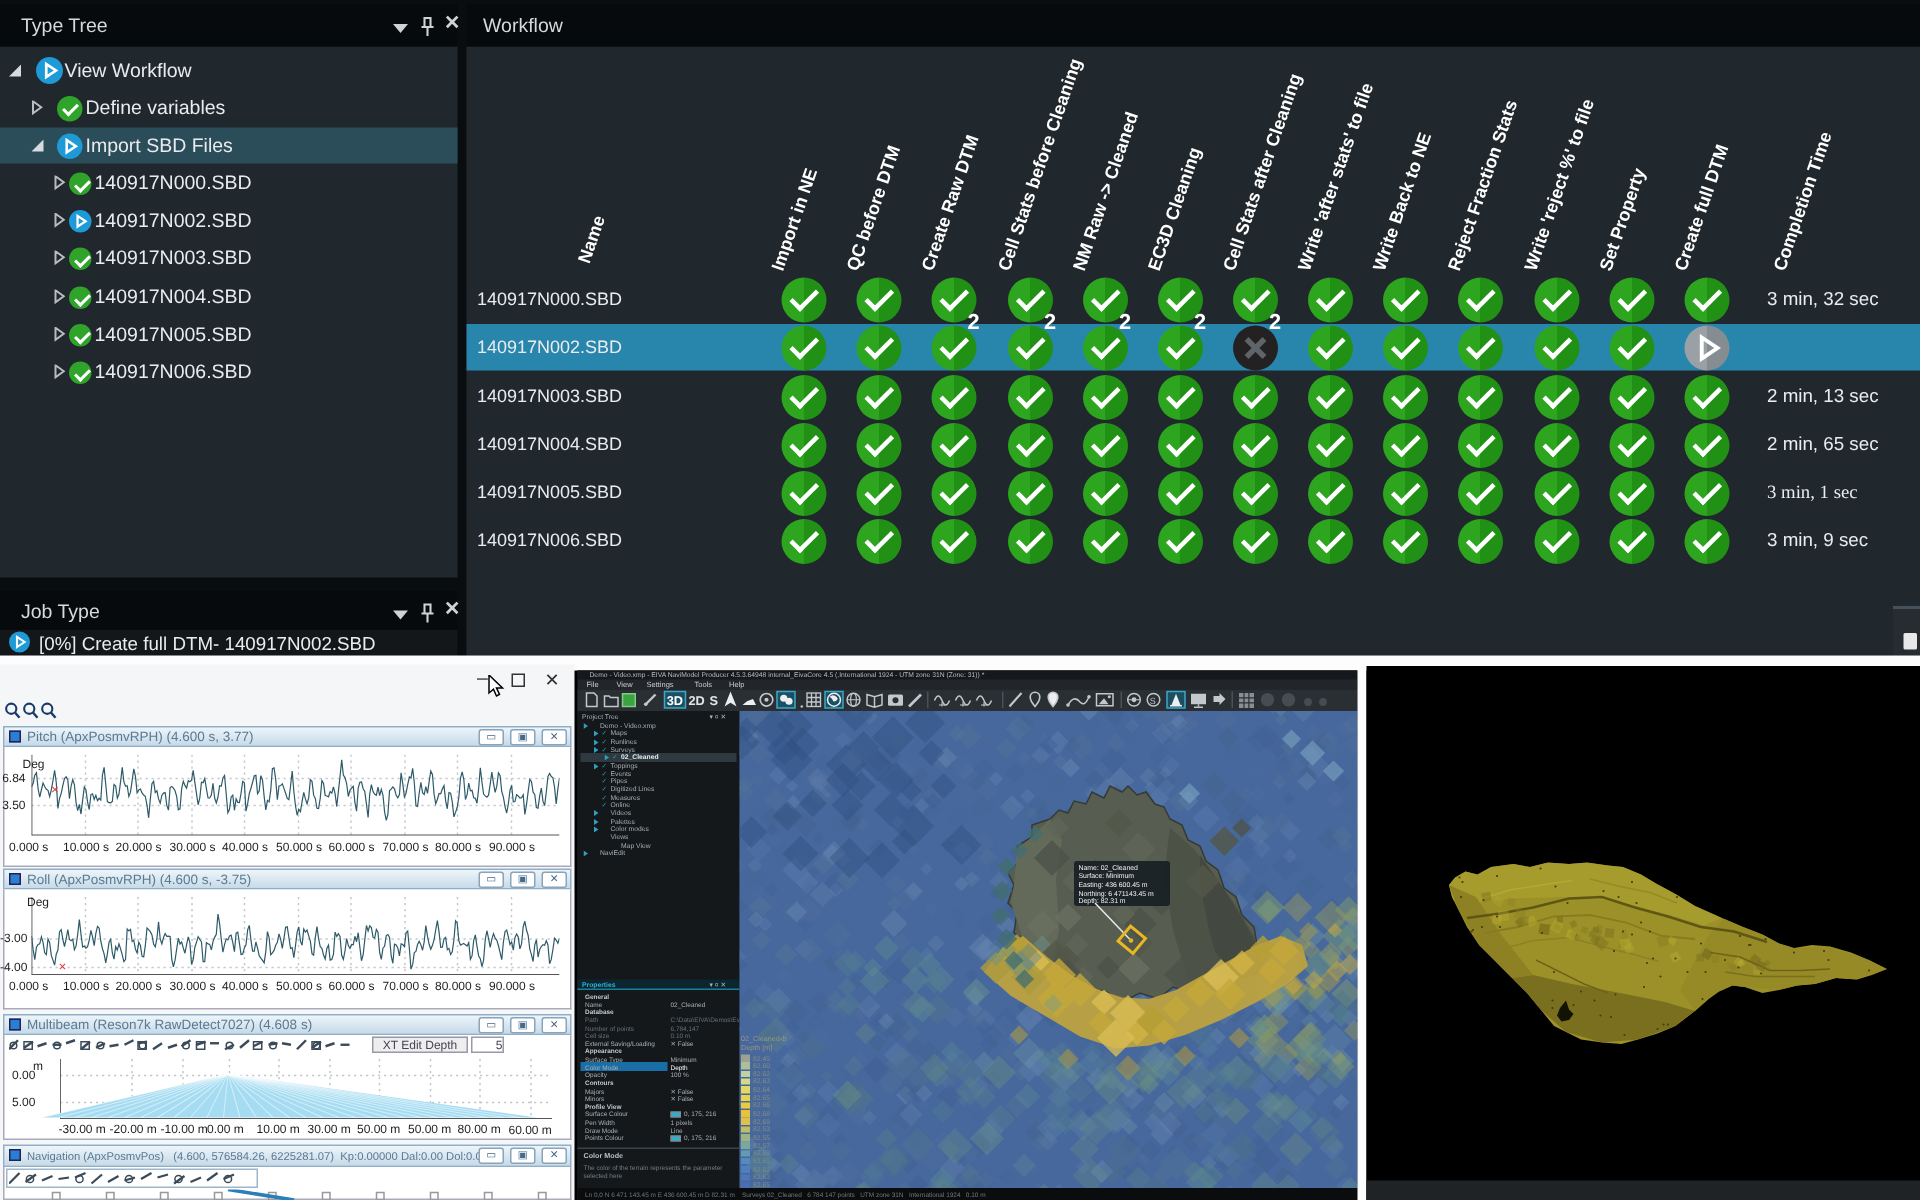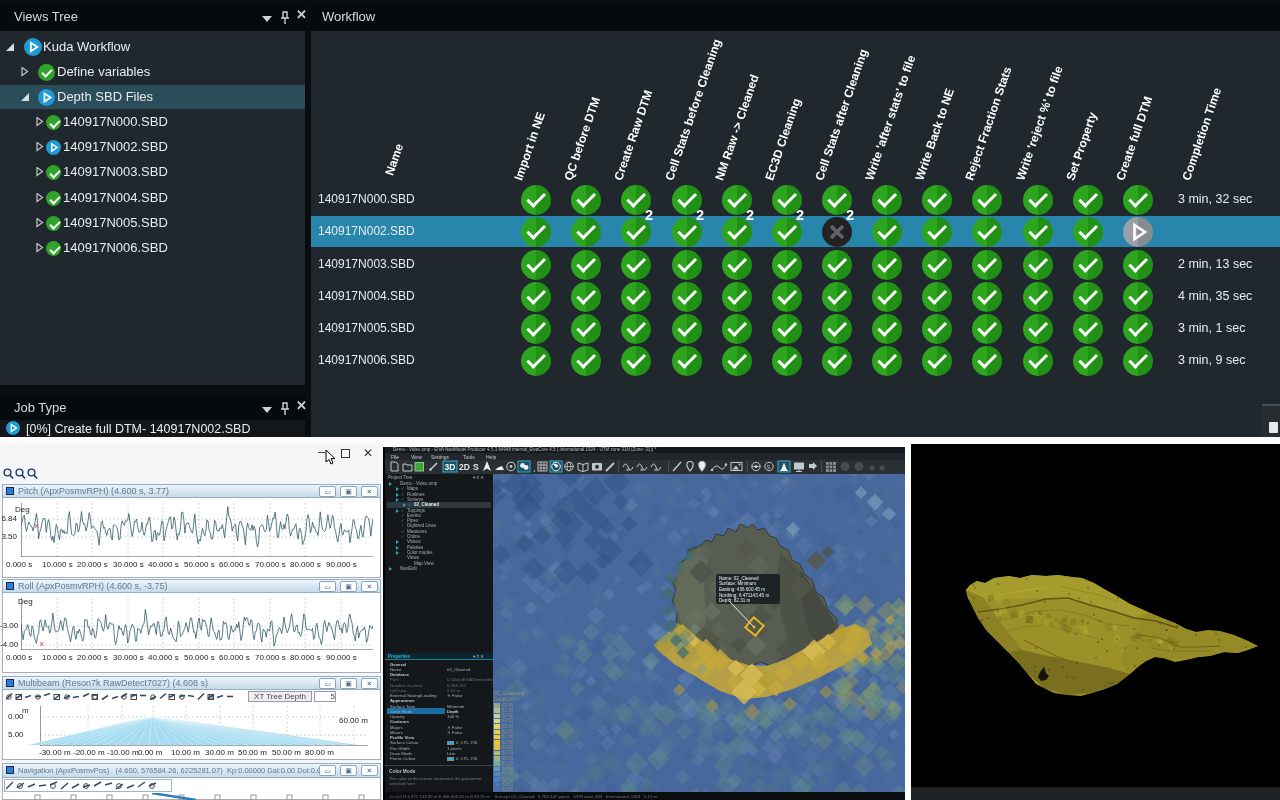--- a/index.html
+++ b/index.html
@@ -13,49 +13,49 @@
 .hdr{position:absolute;color:#d6dadc;font-size:13px;}
 .rot{position:absolute;transform-origin:0 50%;transform:rotate(-71deg);color:#fff;font-weight:bold;font-size:12px;line-height:14px;white-space:nowrap;}
 .tt{position:absolute;white-space:nowrap;}
 </style></head><body>
 
 <div style="position:absolute;left:0;top:0;width:1280px;height:437px;background:#0a0d0f;"></div>
 <div style="position:absolute;left:0;top:31px;width:305px;height:354px;background:#20282d;"></div>
 <div style="position:absolute;left:311px;top:31px;width:969px;height:406px;background:#20282d;"></div>
 <div style="position:absolute;left:0;top:3px;width:305px;height:28px;background:#070a0c;"></div>
 <div style="position:absolute;left:311px;top:3px;width:969px;height:28px;background:#070a0c;"></div>
-<div class="hdr" style="left:14px;top:9px;">Views Tree</div>
+<div class="hdr" style="left:14px;top:9px;">Type Tree</div>
 <div class="hdr" style="left:322px;top:9px;">Workflow</div>
 <div style="position:absolute;left:262px;top:16px;width:0;height:0;border-left:5px solid transparent;border-right:5px solid transparent;border-top:6px solid #cfd3d5;"></div>
 <svg class="abs" style="left:279px;top:10px;" width="12" height="16">
     <path d="M4 2 h4 v6 h-4 z M2 8 h8 M6 8 v6" stroke="#cfd3d5" stroke-width="1.4" fill="none"></path>
   </svg>
 <div style="position:absolute;left:296px;top:7px;color:#cfd3d5;font-size:13px;font-weight:bold;">✕</div>
 <div style="position:absolute;left:0;top:85px;width:305px;height:24px;background:#2b4c59;"></div>
 <svg class="abs" style="left:6px;top:43px;" width="9" height="9">
     <polygon points="8,0 8,8 0,8" fill="#d8dbdd"></polygon>
   </svg>
 <div class="bp" style="left:24px;top:38px;width:18px;height:18px;"></div>
 <svg class="abs" style="left:24px;top:38px;" width="18" height="18">
     <polygon points="6.84,4.68 13.32,9.0 6.84,13.32" fill="none" stroke="#fff" stroke-width="1.8"></polygon>
   </svg>
-<div class="tt wht" style="left:43px;top:39px;font-size:13px;">Kuda Workflow</div>
+<div class="tt wht" style="left:43px;top:39px;font-size:13px;">View Workflow</div>
 <svg class="abs" style="left:21px;top:67px;" width="8" height="10">
     <polygon points="1,0.5 6.5,4.5 1,8.5" fill="none" stroke="#b9bdbf" stroke-width="1.3"></polygon>
   </svg>
 <div class="gk" style="left:38px;top:64px;width:17px;height:17px;"></div>
 <div class="tt wht" style="left:57px;top:64px;font-size:13px;">Define variables</div>
 <svg class="abs" style="left:21px;top:93px;" width="9" height="9">
     <polygon points="8,0 8,8 0,8" fill="#d8dbdd"></polygon>
   </svg>
 <div class="bp" style="left:38px;top:89px;width:17px;height:17px;"></div>
 <svg class="abs" style="left:38px;top:89px;" width="17" height="17">
     <polygon points="6.46,4.42 12.58,8.5 6.46,12.58" fill="none" stroke="#fff" stroke-width="1.7"></polygon>
   </svg>
-<div class="tt wht" style="left:57px;top:89px;font-size:13px;">Depth SBD Files</div>
+<div class="tt wht" style="left:57px;top:89px;font-size:13px;">Import SBD Files</div>
 <svg class="abs" style="left:36px;top:117px;" width="8" height="10">
     <polygon points="1,0.5 6.5,4.5 1,8.5" fill="none" stroke="#b9bdbf" stroke-width="1.3"></polygon>
   </svg>
 <div class="gk" style="left:46px;top:115px;width:15px;height:15px;"></div>
 <div class="tt wht" style="left:63px;top:114px;font-size:13px;">140917N000.SBD</div>
 <svg class="abs" style="left:36px;top:142px;" width="8" height="10">
     <polygon points="1,0.5 6.5,4.5 1,8.5" fill="none" stroke="#b9bdbf" stroke-width="1.3"></polygon>
   </svg>
 <div class="bp" style="left:46px;top:140px;width:15px;height:15px;"></div>
 <svg class="abs" style="left:46px;top:140px;" width="15" height="15">
@@ -160,36 +160,36 @@
 <div class="ck" style="left:722px;top:250px;"></div>
 <div class="ck" style="left:772px;top:250px;"></div>
 <div class="ck" style="left:822px;top:250px;"></div>
 <div class="ck" style="left:872px;top:250px;"></div>
 <div class="ck" style="left:922px;top:250px;"></div>
 <div class="ck" style="left:972px;top:250px;"></div>
 <div class="ck" style="left:1023px;top:250px;"></div>
 <div class="ck" style="left:1073px;top:250px;"></div>
 <div class="ck" style="left:1123px;top:250px;"></div>
 <div class="tt wht" style="left:318px;top:289px;font-size:12px;">140917N004.SBD</div>
-<div class="tt wht" style="left:1178px;top:289px;font-size:12.5px;">4 min, 35 sec</div>
+<div class="tt wht" style="left:1178px;top:289px;font-size:12.5px;">2 min, 65 sec</div>
 <div class="ck" style="left:521px;top:282px;"></div>
 <div class="ck" style="left:571px;top:282px;"></div>
 <div class="ck" style="left:621px;top:282px;"></div>
 <div class="ck" style="left:672px;top:282px;"></div>
 <div class="ck" style="left:722px;top:282px;"></div>
 <div class="ck" style="left:772px;top:282px;"></div>
 <div class="ck" style="left:822px;top:282px;"></div>
 <div class="ck" style="left:872px;top:282px;"></div>
 <div class="ck" style="left:922px;top:282px;"></div>
 <div class="ck" style="left:972px;top:282px;"></div>
 <div class="ck" style="left:1023px;top:282px;"></div>
 <div class="ck" style="left:1073px;top:282px;"></div>
 <div class="ck" style="left:1123px;top:282px;"></div>
 <div class="tt wht" style="left:318px;top:321px;font-size:12px;">140917N005.SBD</div>
-<div class="tt wht" style="left:1178px;top:321px;font-size:12.5px;">3 min, 1 sec</div>
+<div class="tt wht" style="left:1178px;top:321px;font-size:12.5px;font-family:Liberation Serif, serif;">3 min, 1 sec</div>
 <div class="ck" style="left:521px;top:314px;"></div>
 <div class="ck" style="left:571px;top:314px;"></div>
 <div class="ck" style="left:621px;top:314px;"></div>
 <div class="ck" style="left:672px;top:314px;"></div>
 <div class="ck" style="left:722px;top:314px;"></div>
 <div class="ck" style="left:772px;top:314px;"></div>
 <div class="ck" style="left:822px;top:314px;"></div>
 <div class="ck" style="left:872px;top:314px;"></div>
 <div class="ck" style="left:922px;top:314px;"></div>
 <div class="ck" style="left:972px;top:314px;"></div>
@@ -351,21 +351,21 @@
     <line x1="173" y1="4.5" x2="179" y2="3.5" stroke="#3a4a58" stroke-width="1.6"></line>
     <circle cx="176" cy="5" r="2.2" fill="none" stroke="#3a4a58" stroke-width="1"></circle>
     <line x1="182" y1="3.5" x2="188" y2="4.5" stroke="#3a4a58" stroke-width="1.6"></line>
     <line x1="192" y1="7.5" x2="198" y2="1.5" stroke="#3a4a58" stroke-width="1.6"></line>
     <line x1="202" y1="6.5" x2="208" y2="2.5" stroke="#3a4a58" stroke-width="1.6"></line>
     <circle cx="205" cy="5" r="2.2" fill="none" stroke="#3a4a58" stroke-width="1"></circle>
     <rect x="202" y="2.5" width="5.5" height="5" fill="none" stroke="#3a4a58" stroke-width="1"></rect>
     <line x1="211" y1="5.5" x2="217" y2="3.5" stroke="#3a4a58" stroke-width="1.6"></line>
     <line x1="221" y1="4.5" x2="227" y2="4.5" stroke="#3a4a58" stroke-width="1.6"></line>
   </svg>
-<div style="position:absolute;left:248px;top:691px;width:64px;height:11px;background:#eee;border:1px solid #99a;font-size:8px;color:#445;text-align:center;line-height:10px;">XT Tree Depth</div>
+<div style="position:absolute;left:248px;top:691px;width:64px;height:11px;background:#eee;border:1px solid #99a;font-size:8px;color:#445;text-align:center;line-height:10px;">XT Edit Depth</div>
 <div style="position:absolute;left:314px;top:691px;width:22px;height:11px;background:#fff;border:1px solid #99a;font-size:8px;color:#445;text-align:right;line-height:10px;">5 </div>
 <svg class="abs" style="left:40px;top:706px;" width="328" height="40">
     <line x1="48" y1="0" x2="48" y2="40" stroke="#c4c8cc" stroke-width="1" stroke-dasharray="1.5,2.5"></line>
     <line x1="82" y1="0" x2="82" y2="40" stroke="#c4c8cc" stroke-width="1" stroke-dasharray="1.5,2.5"></line>
     <line x1="113" y1="0" x2="113" y2="40" stroke="#c4c8cc" stroke-width="1" stroke-dasharray="1.5,2.5"></line>
     <line x1="146" y1="0" x2="146" y2="40" stroke="#c4c8cc" stroke-width="1" stroke-dasharray="1.5,2.5"></line>
     <line x1="180" y1="0" x2="180" y2="40" stroke="#c4c8cc" stroke-width="1" stroke-dasharray="1.5,2.5"></line>
     <line x1="213" y1="0" x2="213" y2="40" stroke="#c4c8cc" stroke-width="1" stroke-dasharray="1.5,2.5"></line>
     <line x1="247" y1="0" x2="247" y2="40" stroke="#c4c8cc" stroke-width="1" stroke-dasharray="1.5,2.5"></line>
     <line x1="280" y1="0" x2="280" y2="40" stroke="#c4c8cc" stroke-width="1" stroke-dasharray="1.5,2.5"></line>
@@ -413,21 +413,21 @@
 <div class="tt" style="left:8px;top:730px;font-size:8px;color:#222;">5.00</div>
 <div class="tt" style="left:39px;top:748px;font-size:8px;color:#222;">-30.00 m</div>
 <div class="tt" style="left:73px;top:748px;font-size:8px;color:#222;">-20.00 m</div>
 <div class="tt" style="left:107px;top:748px;font-size:8px;color:#222;">-10.00 m</div>
 <div class="tt" style="left:138px;top:748px;font-size:8px;color:#222;">0.00 m</div>
 <div class="tt" style="left:171px;top:748px;font-size:8px;color:#222;">10.00 m</div>
 <div class="tt" style="left:205px;top:748px;font-size:8px;color:#222;">30.00 m</div>
 <div class="tt" style="left:238px;top:748px;font-size:8px;color:#222;">50.00 m</div>
 <div class="tt" style="left:272px;top:748px;font-size:8px;color:#222;">50.00 m</div>
 <div class="tt" style="left:305px;top:748px;font-size:8px;color:#222;">80.00 m</div>
-<div class="tt" style="left:339px;top:716px;font-size:8px;color:#222;">60.00 m</div>
+<div class="tt" style="left:339px;top:749px;font-size:8px;color:#222;">60.00 m</div>
 <div style="position:absolute;left:2px;top:763px;width:379px;height:15px;background:linear-gradient(#eef5fa,#c6daE8);border:1px solid #8fb0c8;"></div>
 <div style="position:absolute;left:6px;top:766px;width:8px;height:8px;background:#2a7fd4;border:1px solid #225;"></div>
 <div class="tt" style="left:18px;top:765px;font-size:9px;color:#5a7a92;"><span style="font-size:7.5px;">Navigation (ApxPosmvPos)&nbsp;&nbsp;&nbsp;(4.600, 576584.26, 6225281.07)&nbsp;&nbsp;Kp:0.00000 Dal:0.00 Dol:0.00</span></div>
 <div style="position:absolute;left:319px;top:765px;width:17px;height:11px;background:#fff;border:1px solid #8aa4ba;border-radius:2px;color:#46698c;font-size:7px;text-align:center;line-height:10px;">▭</div>
 <div style="position:absolute;left:340px;top:765px;width:17px;height:11px;background:#fff;border:1px solid #8aa4ba;border-radius:2px;color:#46698c;font-size:7px;text-align:center;line-height:10px;">▣</div>
 <div style="position:absolute;left:361px;top:765px;width:17px;height:11px;background:#fff;border:1px solid #8aa4ba;border-radius:2px;color:#46698c;font-size:7px;text-align:center;line-height:10px;">✕</div>
 <div style="position:absolute;left:2px;top:778px;width:379px;height:22px;background:#fff;border:1px solid #aab;border-top:none;"></div>
 <svg class="abs" style="left:6px;top:781px;" width="180" height="10">
     <line x1="0" y1="8" x2="7" y2="1" stroke="#3a4a58" stroke-width="1.5"></line>
     <line x1="11" y1="7" x2="18" y2="2" stroke="#3a4a58" stroke-width="1.5"></line>

